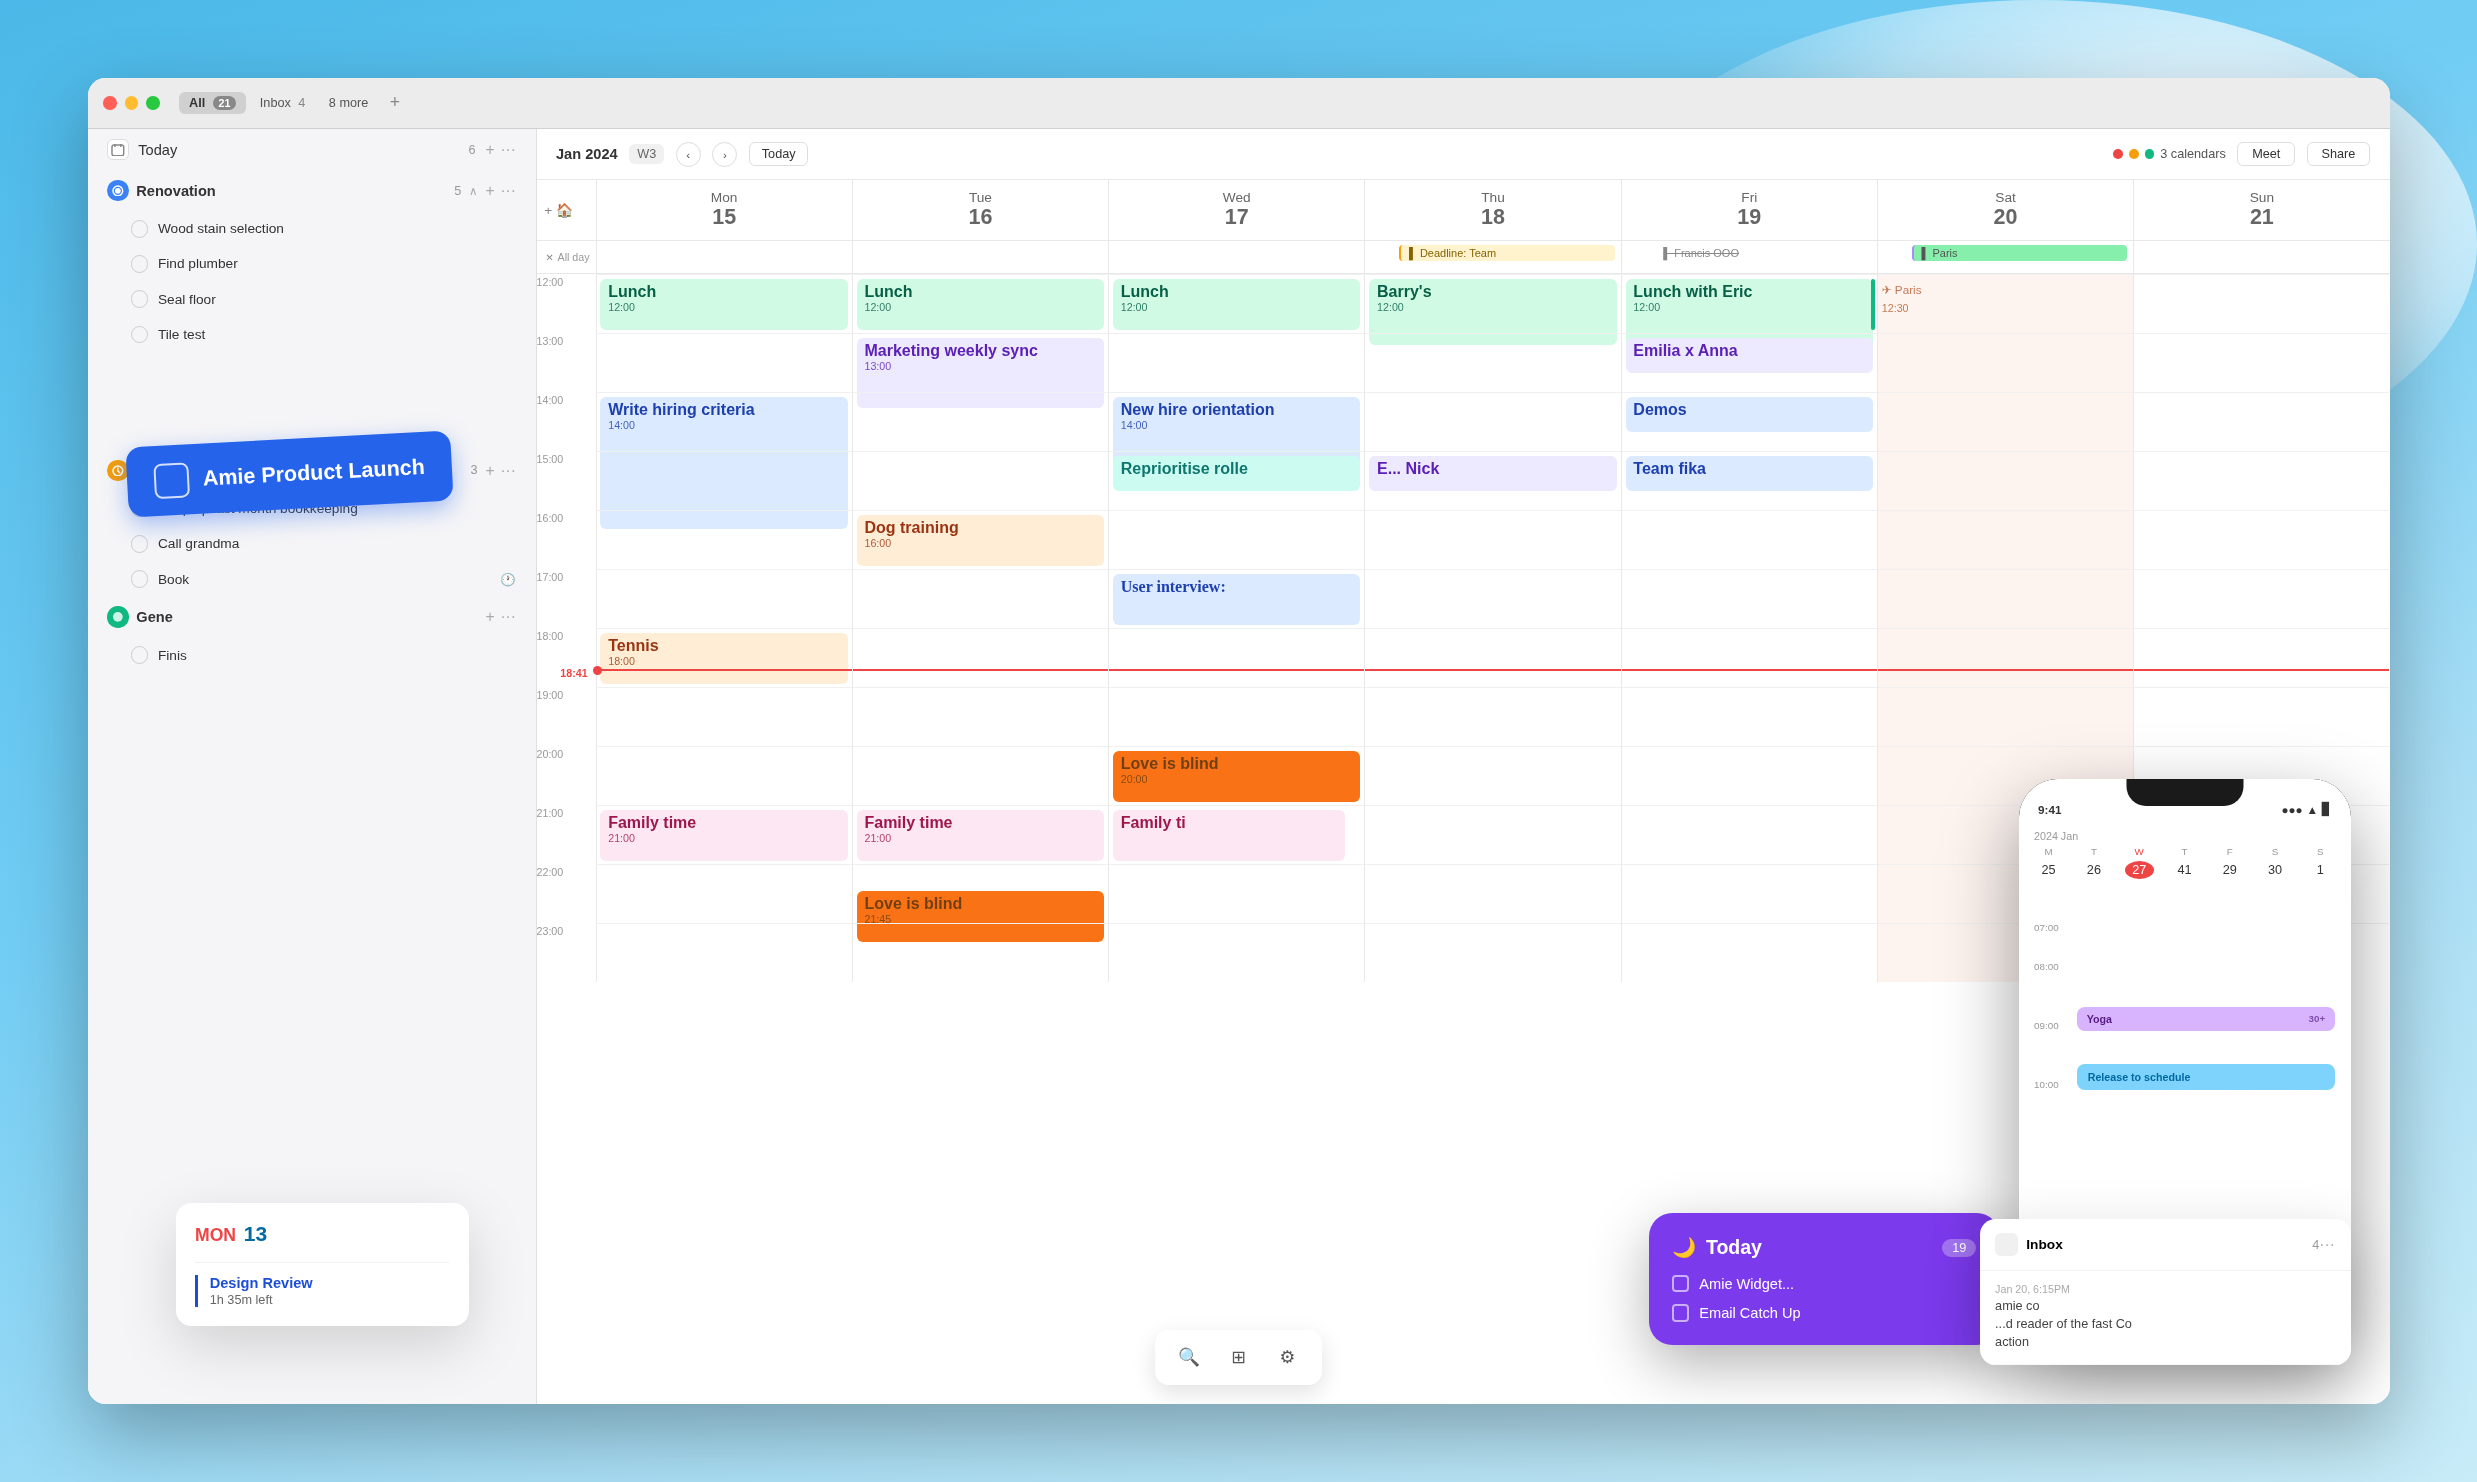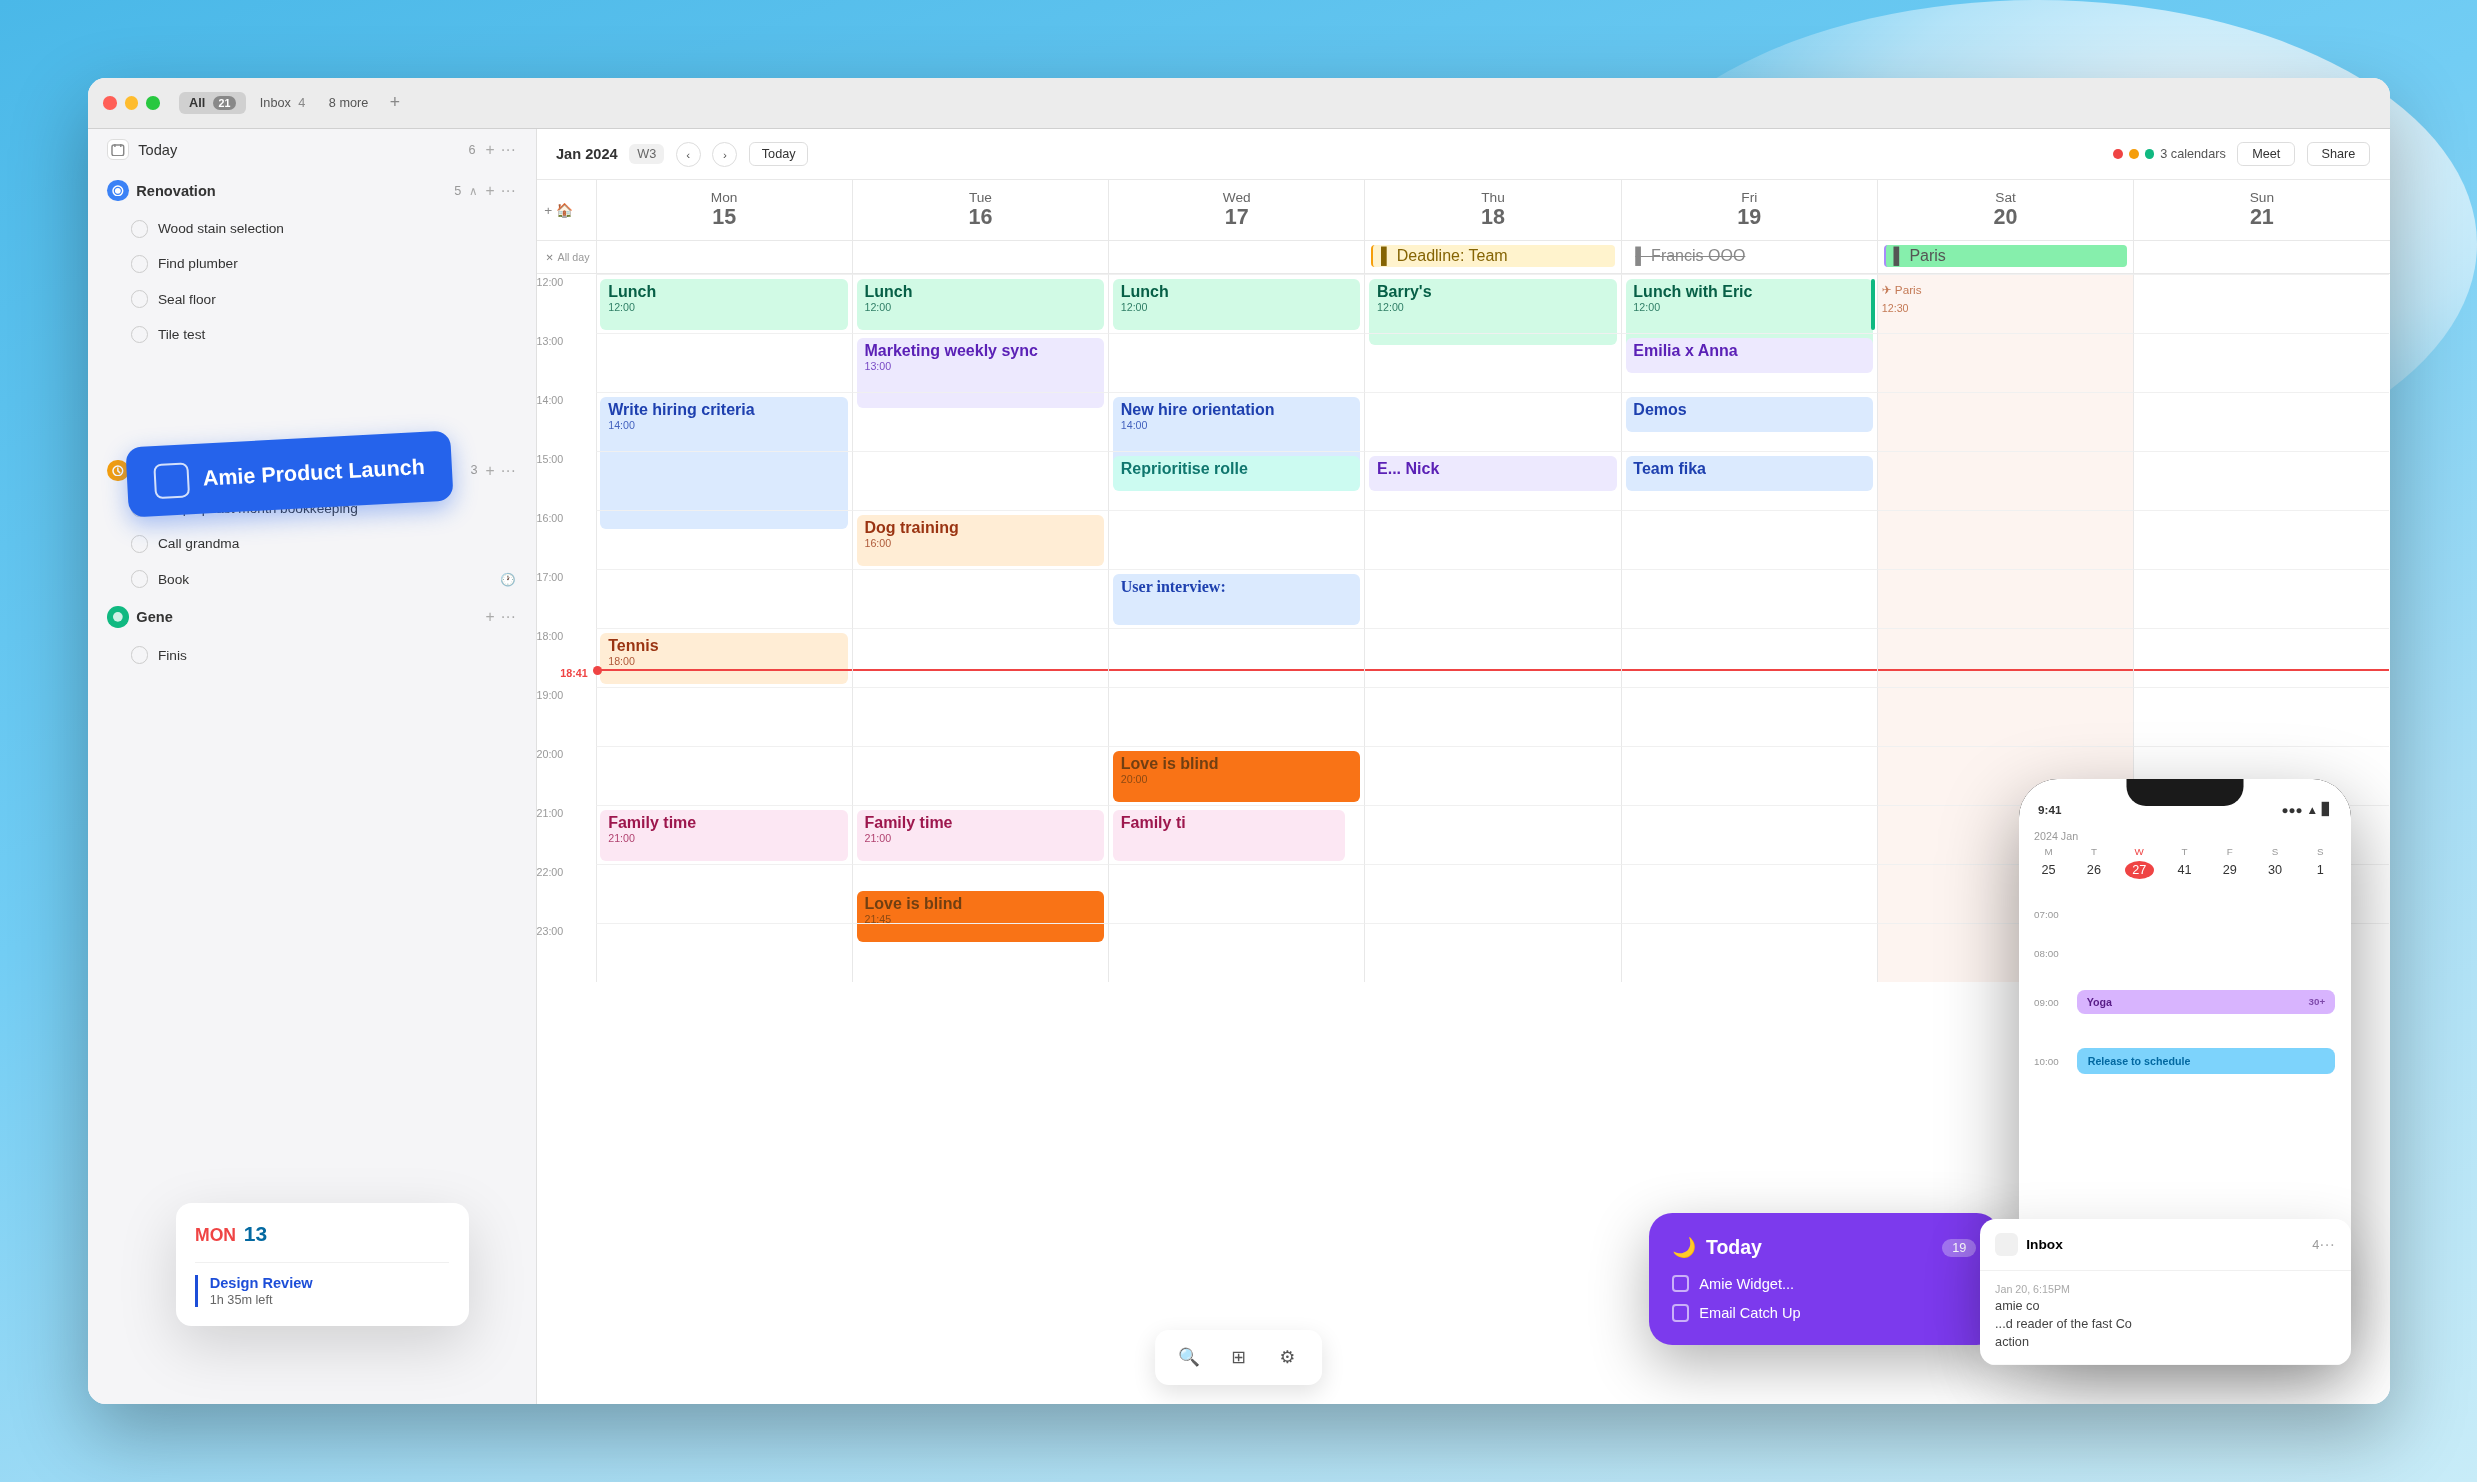--- a/index.html
+++ b/index.html
@@ -378,26 +378,27 @@
       align-items: center;
       justify-content: flex-end;
       gap: 3.9px;
     }
     .cal-all-day-cell {
       border-left: 1px solid #e8e8e8;
       padding: 3.9px 5.9px;
       position: relative;
     }
     .all-day-event {
-      font-size: 16px;
+      font-size: 11px;
       padding: 2px 7.8px;
       border-radius: 3.9px;
       display: flex;
       align-items: center;
       gap: 3.9px;
+      margin-left: 28px;
     }
     .all-day-event.deadline {
       background: #fff3cd;
       color: #856404;
       border-left: 2.9px solid #f59e0b;
     }
     .all-day-event.francis {
       background: white;
       color: #888;
       text-decoration: line-through;
@@ -592,21 +593,21 @@
       border-radius: 50%;
     }
 
     .phone-timeline {
       flex: 1;
       padding: 7.8px 15.6px;
       overflow: hidden;
     }
     .phone-time-row {
       display: flex;
-      align-items: center;
+      align-items: flex-end;
       min-height: 39px;
       gap: 7.8px;
     }
     .phone-time-label {
       font-size: 9.8px;
       color: #999;
       width: 35px;
       flex-shrink: 0;
       padding-top: 2px;
     }

